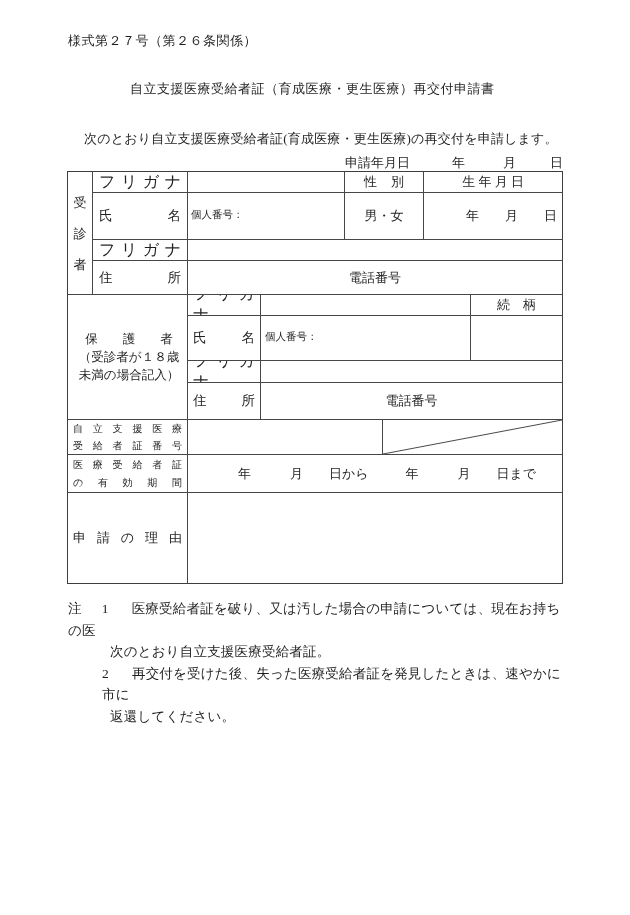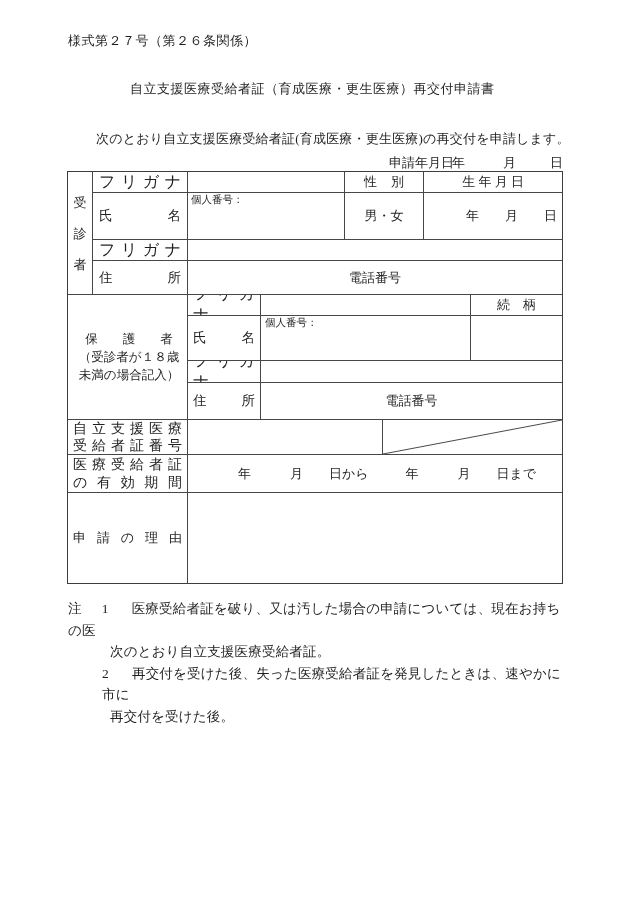--- a/index.html
+++ b/index.html
@@ -7,47 +7,47 @@
     position:relative; width:630px; height:915px; background:#ffffff;
     font-family:"Liberation Serif","DejaVu Serif",serif; color:#1f1f1f;
     overflow:hidden; margin:0 auto;
   }
   .abs { position:absolute;margin-top:14px; }
 
   
   .form-number { left:68px; top:18px; font-size:13px; letter-spacing:0.5px; }
   .doc-title   { left:130px; top:66px; font-size:13px; letter-spacing:0.5px; }
   .addressee   { left:68px; top:84px; font-size:13px; letter-spacing:0.5px; }
-  .intro       { left:80px; top:116px; font-size:13px; text-indent:16px; letter-spacing:0.2px; }
+  .intro       { left:68px; top:116px; font-size:13px; text-indent:16px; letter-spacing:0.2px; }
   .appdate span { position:absolute; top:154px; font-size:13px; }
-  .ad-label { left:345px;margin-left:44px; } .ad-y { left:452px; } .ad-m { left:503px; } .ad-d { left:550px; }
+  .ad-label { left:345px; } .ad-y { left:452px; } .ad-m { left:503px; } .ad-d { left:550px; }
 
   
   .tbl {
     position:absolute; left:67px; top:171px; width:494px; height:411px;
     border:1px solid #3d3d3d; display:grid; box-sizing:content-box;
     grid-template-columns:25px 95px 73px 84px 38px 41px 47px 91px;
     grid-template-rows:21px 47px 21px 34px 21px 45px 22px 37px 35px 38px 90px;
   }
   .cell { display:flex; align-items:center; box-sizing:border-box; overflow:hidden; font-size:13px; min-width:0; min-height:0; }
   .br { border-right:1px solid #474747; }
   .bb { border-bottom:1px solid #474747; }
   .cell > span { display:block; width:100%; }
   .jst { text-align:justify; text-align-last:justify; text-justify:inter-character; }
   .ctr { text-align:center; }
   .rgt { text-align:right; }
   .pre { white-space:pre-line; }
   .p6  { padding:0 6px; }  .p5 { padding:0 5px; }  .p19 { padding:0 19px; }
-  .f12 { font-size:16px; } .f125 { font-size:14px; } .f105 { font-size:10.5px; }
+  .f12 { font-size:16px; } .f125 { font-size:10px; } .f105 { font-size:10.5px; }
 
   .sec-vertical span { line-height:31px; text-align:center; }
   .sec-guardian { justify-content:center;text-align:center; }
   .sec-guardian span { line-height:18px; padding-left:3px; font-size:12.5px; }
   .lbl2 span { line-height:17.5px; }
-  .bottom-note { align-items:flex-start; }
+  .bottom-note { align-items:center; }
   .bottom-note span { width:auto; padding:0 0 3px 3px; }
   .g-note span { padding-left:4px; }
   .birth-val span { padding-right:5px; }
 
   .num-region { display:flex; }
   .num-region > div { flex:1 1 0; border-left:1px dashed #6e6e6e; margin:2px 0; }
   .num-region > div:first-child { border-left:none; }
 
   .diag { position:relative; }
   .diag svg { position:absolute; left:0; top:0; width:100%; height:100%; display:block; }
@@ -193,16 +193,16 @@
   </div>
 
   <div class="notes">
     <div class="note-line">
       <span class="note-mark">注</span><span class="note-no">1</span><span>医療受給者証を破り、又は汚した場合の申請については、現在お持ちの医</span>
     </div>
     <div class="note-line indent-b">次のとおり自立支援医療受給者証。</div>
     <div class="note-line indent-c">
       <span class="note-no">2</span><span>再交付を受けた後、失った医療受給者証を発見したときは、速やかに市に</span>
     </div>
-    <div class="note-line indent-b">再交付を受けた後。</div>
+    <div class="note-line indent-b">返還してください。</div>
   </div>
 
 </div>
 
 </body></html>

